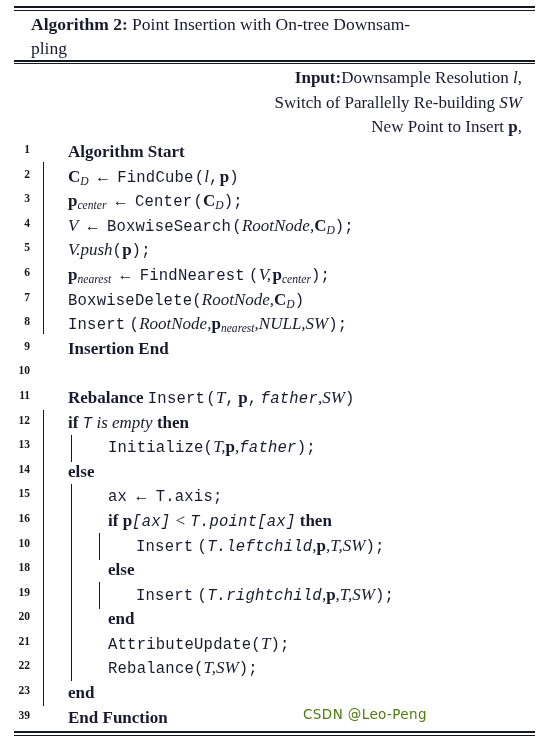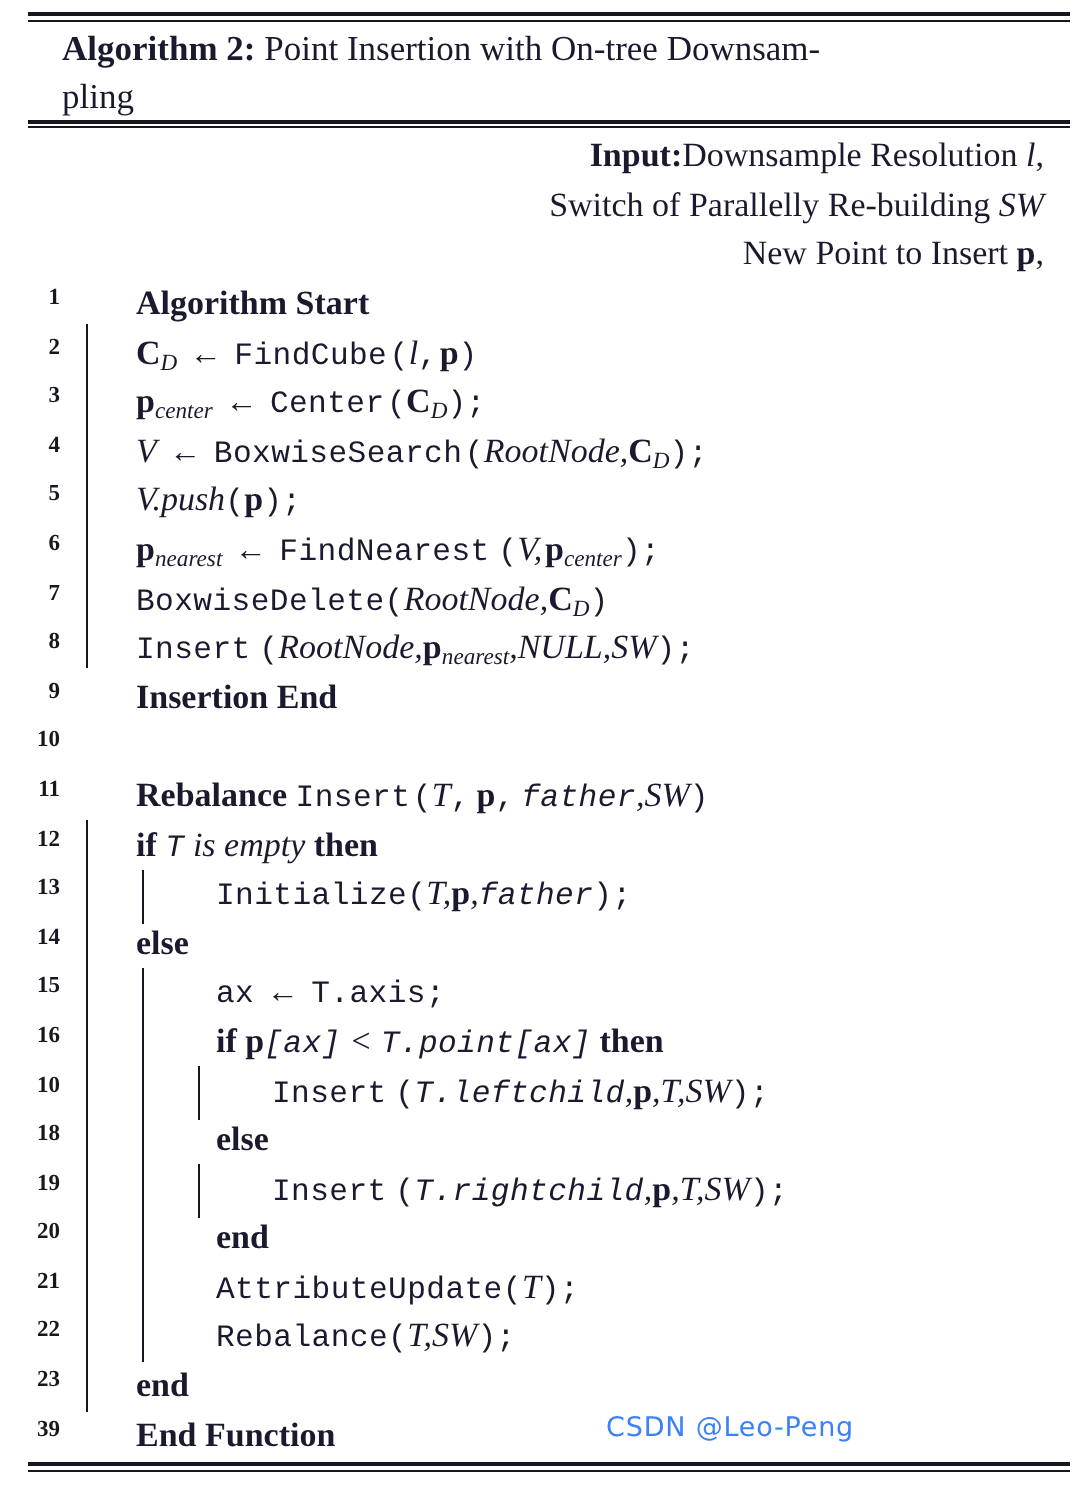--- a/index.html
+++ b/index.html
@@ -143,21 +143,21 @@
   }
   .arrow { font-size: 16px; padding: 0 2px; }
 
   
   .watermark {
     position: absolute;
     right: 9px;
     top: 706px;
     font-family: "DejaVu Sans", "Liberation Sans", sans-serif;
     font-size: 13.5px;
-    color: #3b82f6;
+    color: #4d7c0f;
     letter-spacing: 0.4px;
   }
 </style>
 </head>
 <body>
 
 <div class="algo">
 
   <div class="rule-thick rule-top-a"></div>
   <div class="rule-thin  rule-top-b"></div>

